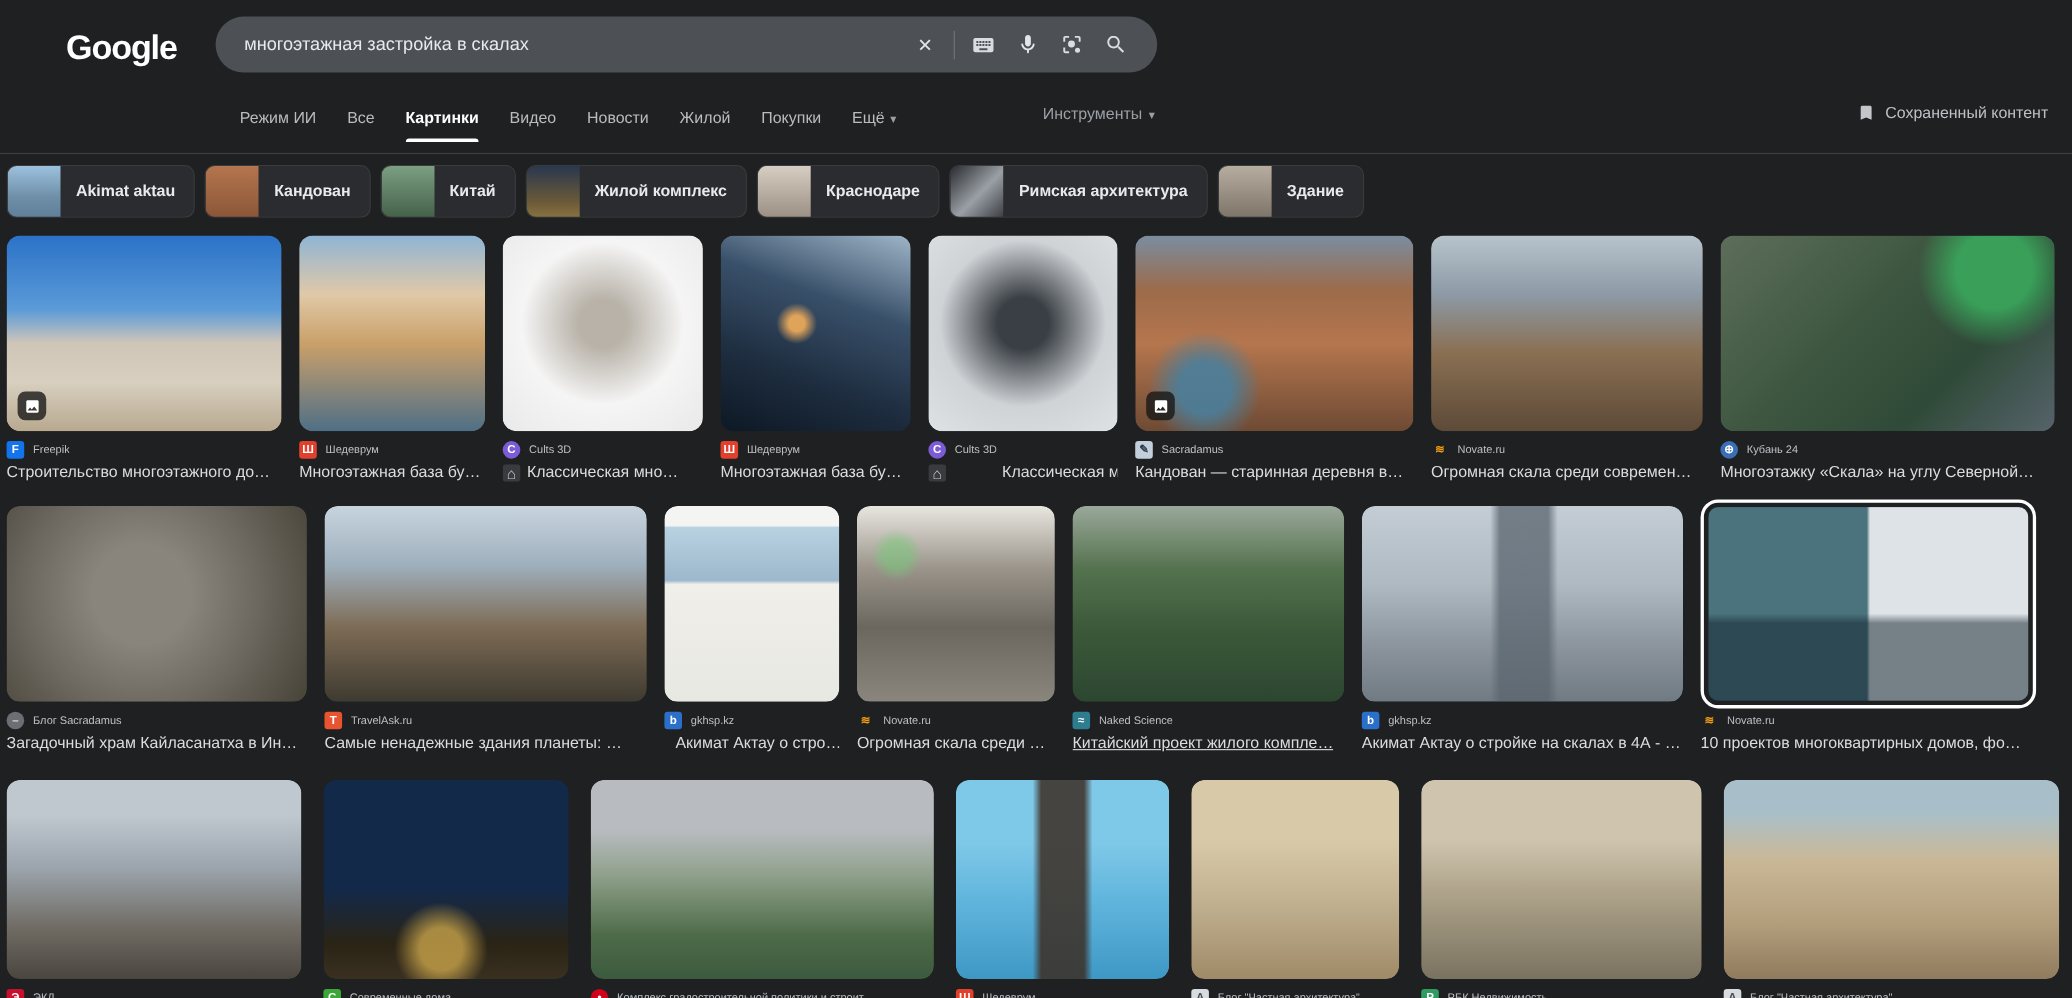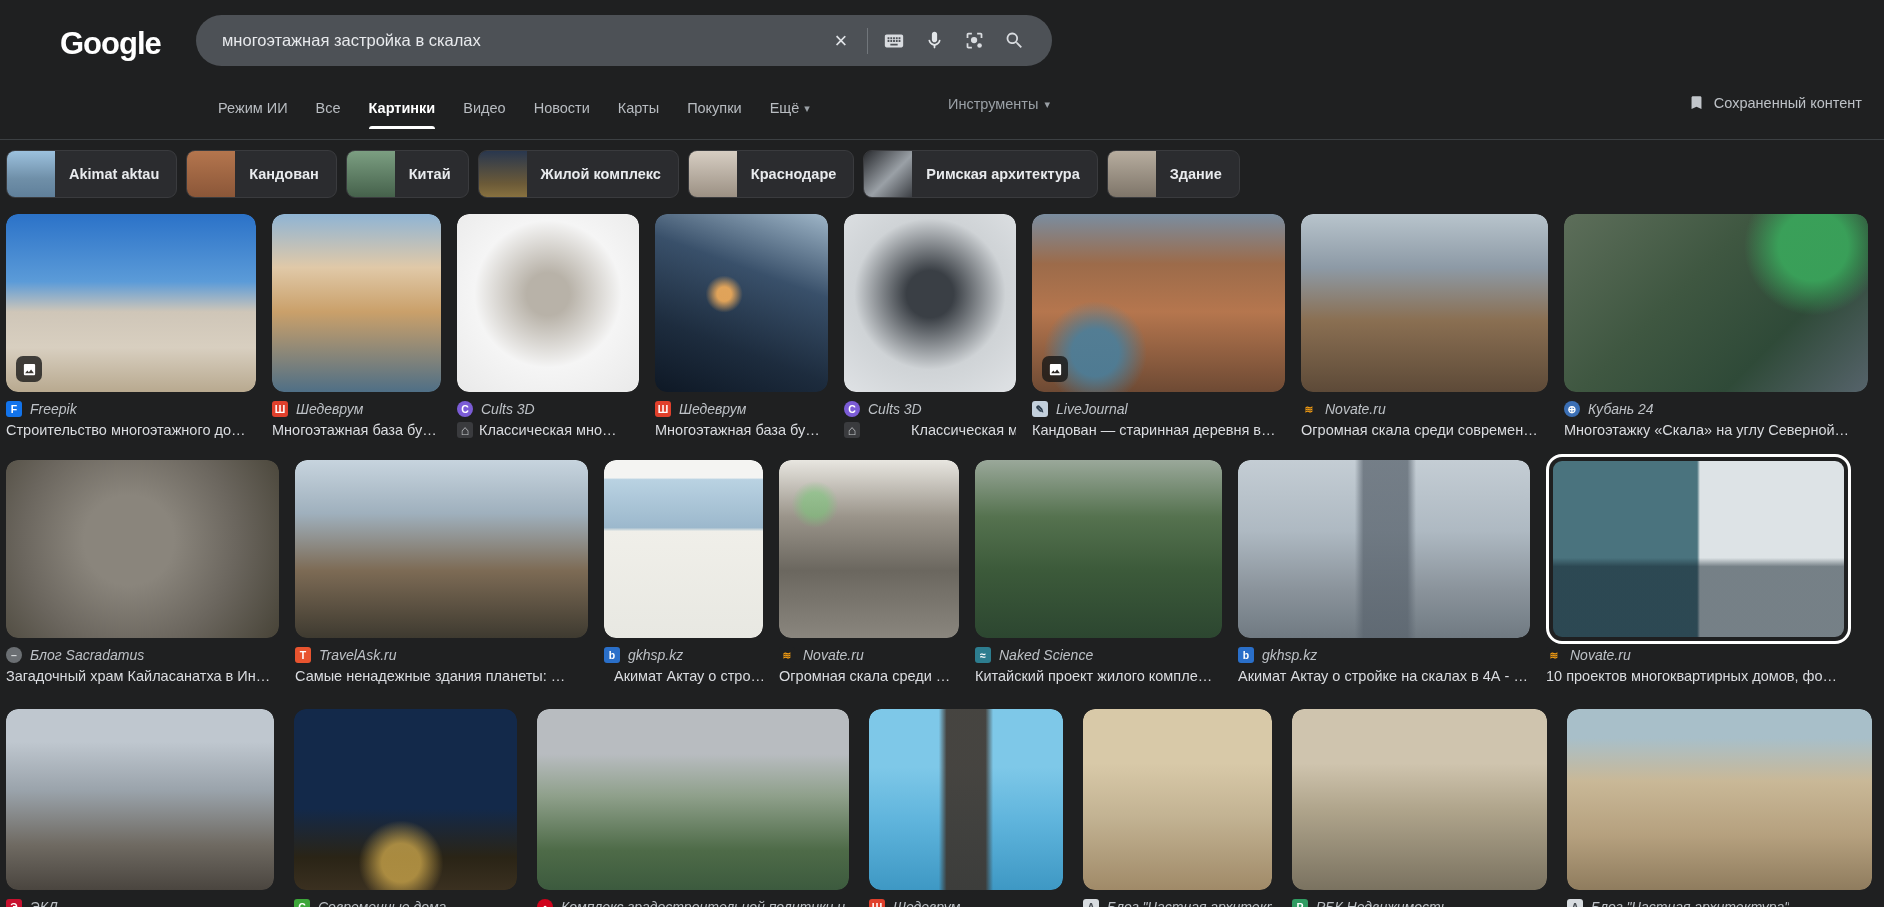--- a/index.html
+++ b/index.html
@@ -51,21 +51,21 @@
   .thumb-bg{width:100%; height:100%; border-radius:12px;}
   .thumb.selected{border:3px solid #fff; padding:4px; background:var(--bg);
     border-radius:16px; height:190px; margin-top:-6px; margin-bottom:-6px;}
   .thumb.selected .thumb-bg{border-radius:9px;}
   .badge{position:absolute; left:10px; bottom:10px; width:26px; height:26px; border-radius:7px;
     background:rgba(22,22,22,.78); display:flex; align-items:center; justify-content:center;}
   .src-line{display:flex; align-items:center; gap:8px; margin-top:9px; height:16px; cursor:pointer;}
   .fav{width:16px; height:16px; border-radius:3px; font-size:10.5px; font-weight:700;
     display:flex; align-items:center; justify-content:center; flex:0 0 auto; line-height:1;}
   .fav.circle{border-radius:50%;}
-  .src-name{color:var(--t2); font-size:14px; white-space:nowrap; overflow:hidden;font-style:italic;}
+  .src-name{color:var(--t2); font-size:10px; white-space:nowrap; overflow:hidden;}
   .title{margin-top:5px; color:#dadce0; font-size:14.5px; white-space:nowrap; overflow:hidden;
     cursor:pointer; display:flex; align-items:center; gap:6px;}
   .title-icon{color:#c8cbce; font-size:14px; background:#3a3b3e; border-radius:3px; width:16px; height:16px;
     display:inline-flex; align-items:center; justify-content:center; flex:0 0 auto;}
 </style>
 </head>
 <body>
 
 <div class="abs logo">Google</div>
 
@@ -110,21 +110,21 @@
       <span>Картинки</span>
       <span class="tab-underline"></span>
     </div>
     <div class="tab">
       <span>Видео</span>
     </div>
     <div class="tab">
       <span>Новости</span>
     </div>
     <div class="tab">
-      <span>Карты</span>
+      <span>Жилой</span>
     </div>
     <div class="tab">
       <span>Покупки</span>
     </div>
     <div class="tab">
       <span>Ещё</span>
       <span class="dd">▾</span>
     </div>
   </div>
 
@@ -248,21 +248,21 @@
         <div class="thumb">
           <div class="thumb-bg" style="background: radial-gradient(circle at 25% 78%, rgba(74, 127, 156, 0.9) 0px, rgba(74, 127, 156, 0.9) 10%, rgba(74, 127, 156, 0) 22%), linear-gradient(rgb(122, 141, 160) 0%, rgb(156, 107, 74) 28%, rgb(181, 118, 78) 55%, rgb(110, 74, 52) 100%);"></div>
           <span class="badge">
             <svg viewBox="0 0 24 24" width="15" height="15">
               <path fill="#fff" d="M21 19V5c0-1.1-.9-2-2-2H5c-1.1 0-2 .9-2 2v14c0 1.1.9 2 2 2h14c1.1 0 2-.9 2-2zM8.5 13.5l2.5 3 3.5-4.5 4.5 6H5l3.5-4.5z"></path>
             </svg>
           </span>
         </div>
         <div class="src-line">
           <span class="fav" style="background: rgb(195, 208, 220); color: rgb(42, 59, 76);">✎</span>
-          <span class="src-name">LiveJournal</span>
+          <span class="src-name">Sacradamus</span>
         </div>
         <div class="title">
           <span style="overflow: hidden;">Кандован — старинная деревня в…</span>
         </div>
       </figure>
       <figure class="card" style="width: 247px;">
         <div class="thumb">
           <div class="thumb-bg" style="background: linear-gradient(rgb(184, 196, 204) 0%, rgb(141, 154, 166) 30%, rgb(138, 111, 82) 60%, rgb(93, 74, 56) 100%);"></div>
         </div>
         <div class="src-line">
@@ -337,21 +337,21 @@
       </figure>
       <figure class="card" style="width: 247px;">
         <div class="thumb">
           <div class="thumb-bg" style="background: linear-gradient(rgb(154, 168, 154) 0%, rgb(85, 114, 79) 32%, rgb(60, 90, 58) 62%, rgb(44, 70, 48) 100%);"></div>
         </div>
         <div class="src-line">
           <span class="fav" style="background: rgb(45, 125, 143); color: rgb(255, 255, 255);">≈</span>
           <span class="src-name">Naked Science</span>
         </div>
         <div class="title">
-          <span style="overflow: hidden;">Китайский проект жилого компле…</span>
+          <span style="overflow: hidden; text-decoration: underline;">Китайский проект жилого компле…</span>
         </div>
       </figure>
       <figure class="card" style="width: 292px;">
         <div class="thumb">
           <div class="thumb-bg" style="background: linear-gradient(90deg, rgba(90, 100, 110, 0) 0px, rgba(90, 100, 110, 0) 40%, rgba(90, 100, 110, 0.75) 43%, rgba(90, 100, 110, 0.75) 58%, rgba(90, 100, 110, 0) 61%), linear-gradient(rgb(196, 205, 212) 0%, rgb(174, 185, 194) 40%, rgb(139, 148, 156) 72%, rgb(112, 122, 130) 100%);"></div>
         </div>
         <div class="src-line">
           <span class="fav" style="background: rgb(42, 111, 201); color: rgb(255, 255, 255);">b</span>
           <span class="src-name">gkhsp.kz</span>
         </div>

